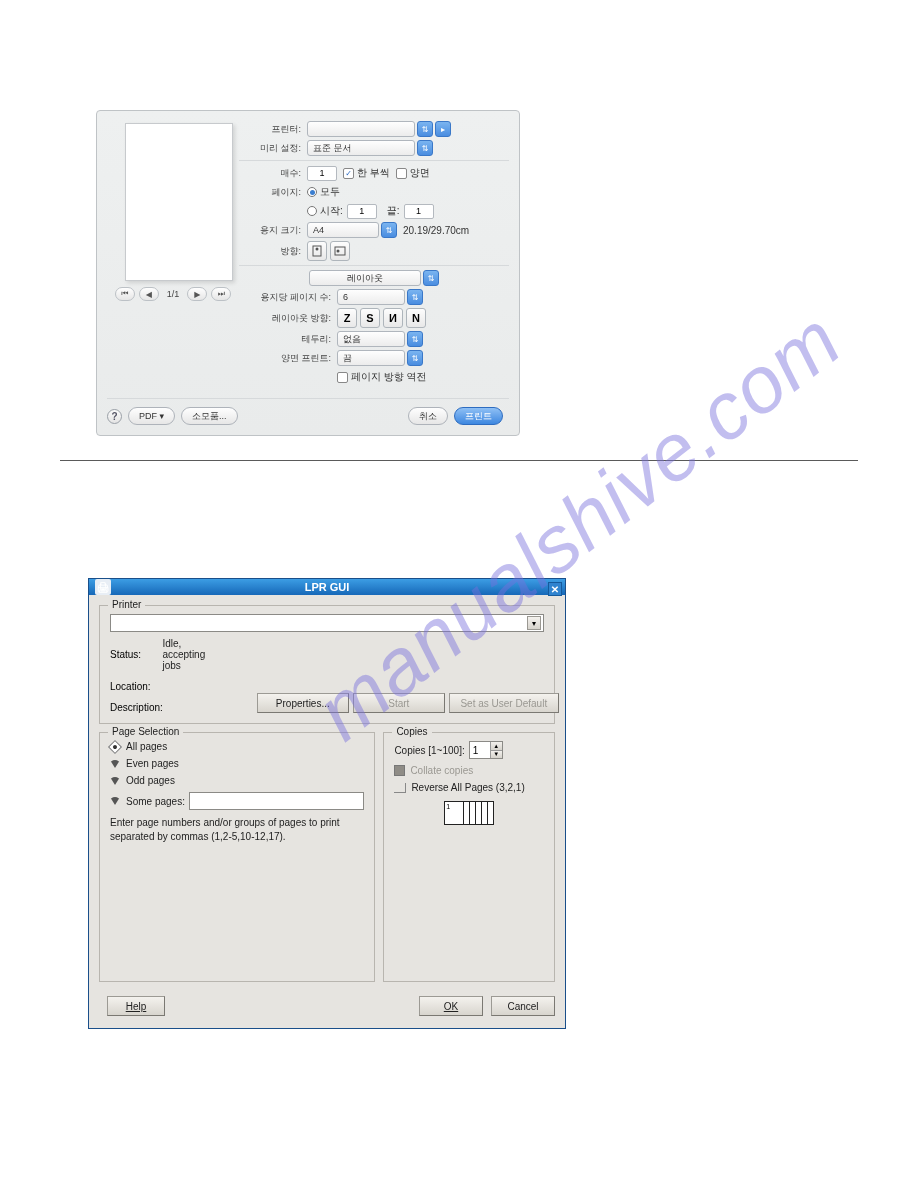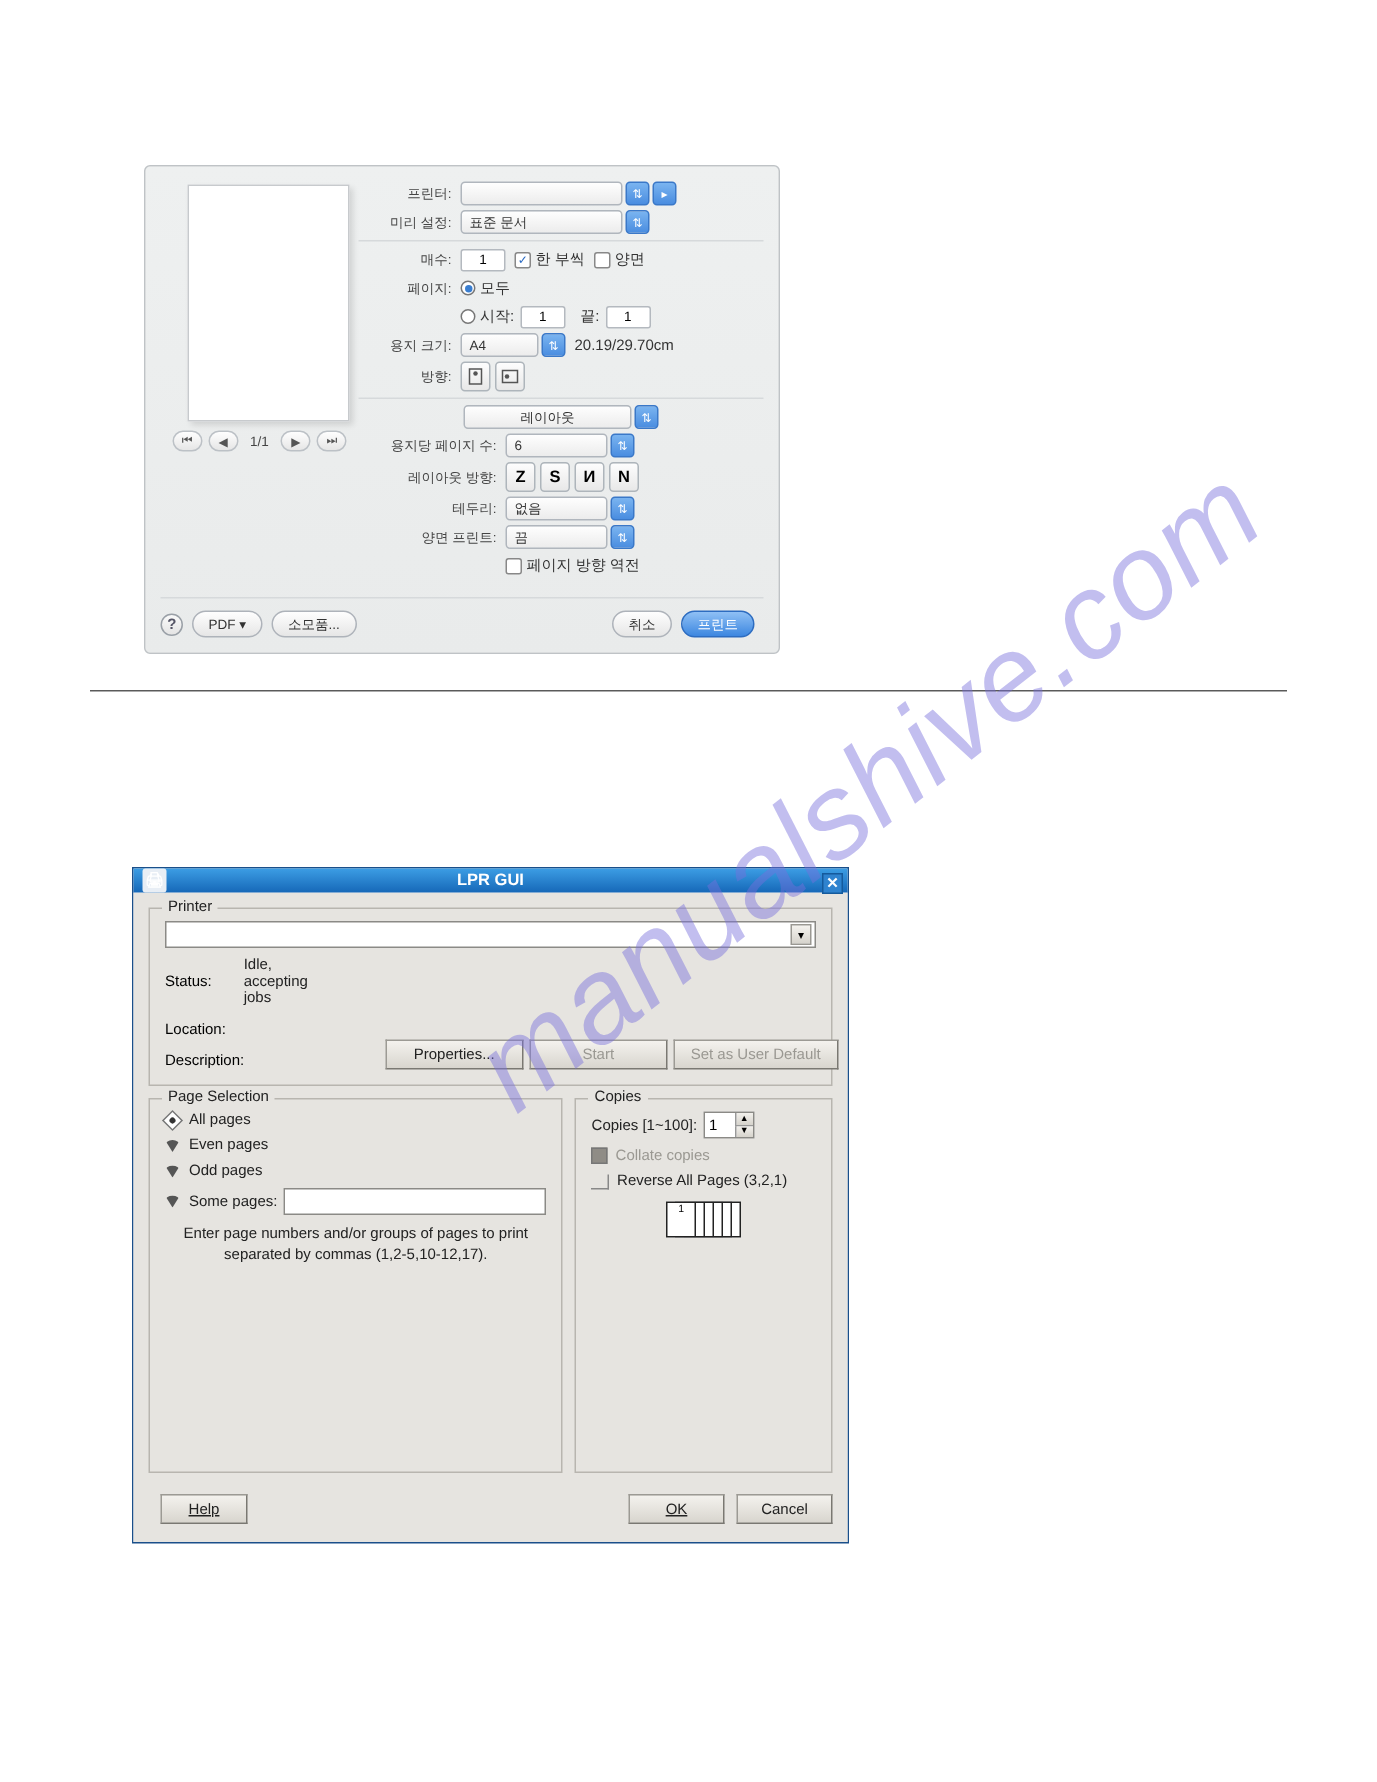--- a/index.html
+++ b/index.html
@@ -118,21 +118,21 @@
   .lpr-btn.disabled { color:#9a9892; }
   .lpr-side-btns { margin-left:20px; display:flex; flex-direction:row; gap:4px;align-items:flex-end; }
 
   .lpr-info { display:flex; }
   .lpr-info-left { flex:1; }
   .lpr-info-left .lpr-row { margin-bottom:10px; }
   .lpr-info-lbl { width:72px; font-size:10px; }
   .lpr-printer-icon { width:44px; height:40px; margin:0 6px; }
 
   .lpr-cols { display:flex; gap:8px; }
-  .lpr-cols .fieldset { flex:1; min-height:250px;text-align:center; }
+  .lpr-cols .fieldset { flex:1; min-height:250px; }
 
   .lpr-radio { width:10px; height:10px; border-radius:50%; transform:rotate(45deg); background:#fff; border:1px solid #777; margin-right:6px; display:inline-block; position:relative; }
   .lpr-radio.sel::after { content:""; position:absolute; inset:2px; background:#333; border-radius:50%; }
   .lpr-radio.diamond { border-radius:0; }
   .lpr-radio.down { transform:none; width:0; height:0; border:none; border-left:5px solid transparent; border-right:5px solid transparent; border-top:8px solid #555; background:none; }
 
   .lpr-textin { height:18px; border:1px solid #8b8a86; background:#fff; }
   .lpr-hint { font-size:10px; color:#222; line-height:1.35; margin-top:4px; }
 
   .lpr-check { width:11px; height:11px; border:1px solid #777; background:#ddd9d3; margin-right:5px; display:inline-block; }
@@ -204,21 +204,21 @@
         <span class="mac-text">시작:</span>
         <span style="width:4px"></span>
         <div class="mac-input-sm">1</div>
         <span style="width:10px"></span>
         <span class="mac-text">끝:</span>
         <span style="width:4px"></span>
         <div class="mac-input-sm">1</div>
       </div>
       <div class="mac-row">
         <div class="mac-label">용지 크기:</div>
-        <div class="mac-select" style="width:52px">
+        <div class="mac-select" style="width:72px">
             <span>A4</span>
           </div>
         <div class="mac-arrow">⇅</div>
         <span style="width:6px"></span>
         <span class="mac-text">20.19/29.70cm</span>
       </div>
       <div class="mac-row">
         <div class="mac-label">방향:</div>
         <div class="mac-orient">
           <svg width="10" height="12">

